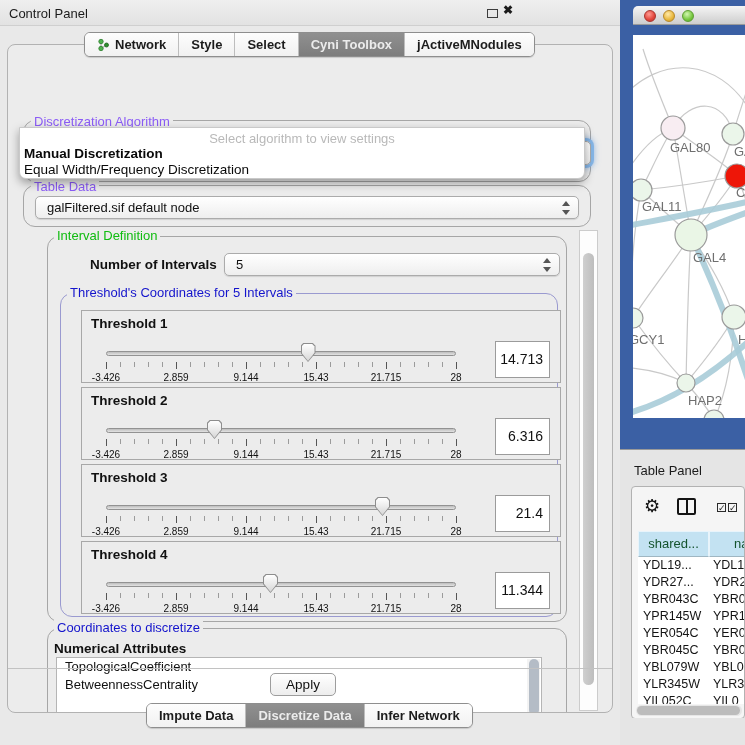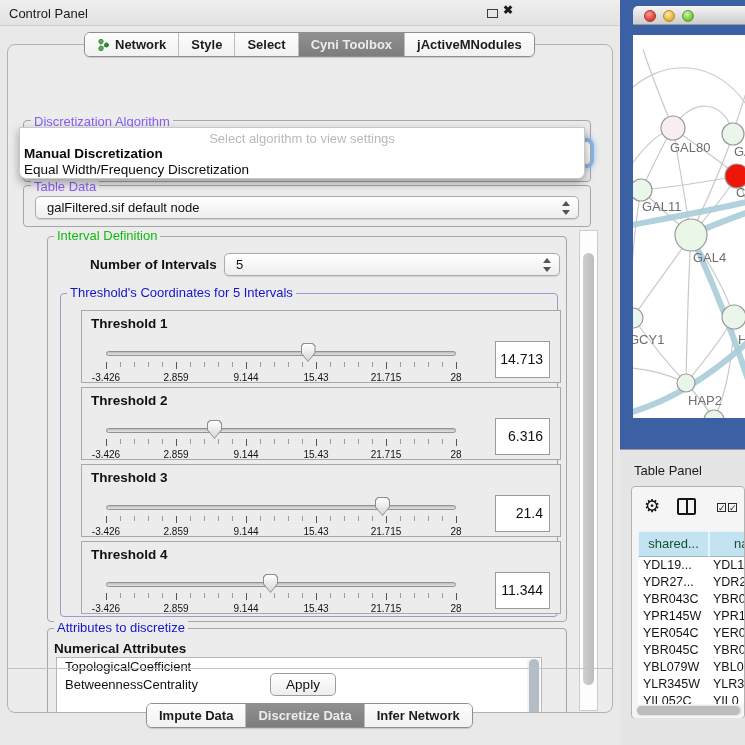--- a/index.html
+++ b/index.html
@@ -22,21 +22,21 @@
     color:#1c1c1c; background:linear-gradient(#fdfdfd,#f1f1f1); border-left:1px solid #bdbdbd; cursor:default; white-space:nowrap; }
   .seg .tab:first-child { border-left:none; }
   .seg .tab.selected { background:linear-gradient(#909090,#7d7d7d); color:#ececec; }
   #top-tabs { left:84px; top:32px; }
   #bottom-tabs { left:146px; top:703px;align-items:flex-end; }
 
   
   #cp-body { position:absolute; left:7px; top:44px; width:606px; height:669px;
     border:1px solid #b2b2b2; border-radius:8px; background:#ececec; }
 
-  .groupbox { position:absolute; border:1px solid #a6a6a6; border-radius:4px; }
+  .groupbox { position:absolute; border:1px solid #a6a6a6; border-radius:12px; }
   .group-title { position:absolute; font-size:13px; background:#ececec; padding:0 3px; white-space:nowrap; }
   .gt-green { color:#10bc10; }
   .gt-blue  { color:#1414cc; }
   .gt-dark  { color:#8b5cf6; }
 
   
   .combo { position:absolute; border:1px solid #ababab; border-radius:5px;
     background:linear-gradient(#ffffff,#eeeeee); box-shadow:0 1px 1px rgba(0,0,0,0.12); }
   .combo .cv { position:absolute; left:11px; top:3px; font-size:13px; color:#111; white-space:nowrap; }
   .stepper { position:absolute; right:8px; top:50%; transform:translateY(-50%); width:9px; height:14px; }
@@ -377,21 +377,21 @@
                   <div class="h-in"></div>
                 </div>
               </div>
               <div class="value-box">11.344</div>
             </div>
           </div>
       </div>
     </div>
 
     <div class="groupbox" style="left:38px; top:398px; width:520px; height:110px;">
-      <span class="group-title gt-blue" style="left:6px; top:-9px;">Attributes to discretize</span>
+      <span class="group-title gt-blue" style="left:6px; top:-9px;">Coordinates to discretize</span>
       <span style="position:absolute; left:6px; top:12px; font-size:13.5px; font-weight:bold; color:#111;">Numerical Attributes</span>
       <div id="attributes-list">
           <div class="list-item">TopologicalCoefficient</div>
           <div class="list-item">BetweennessCentrality</div>
           <div id="attr-scrollbar">
             <div class="thumb"></div>
           </div>
       </div>
     </div>
   </div>

